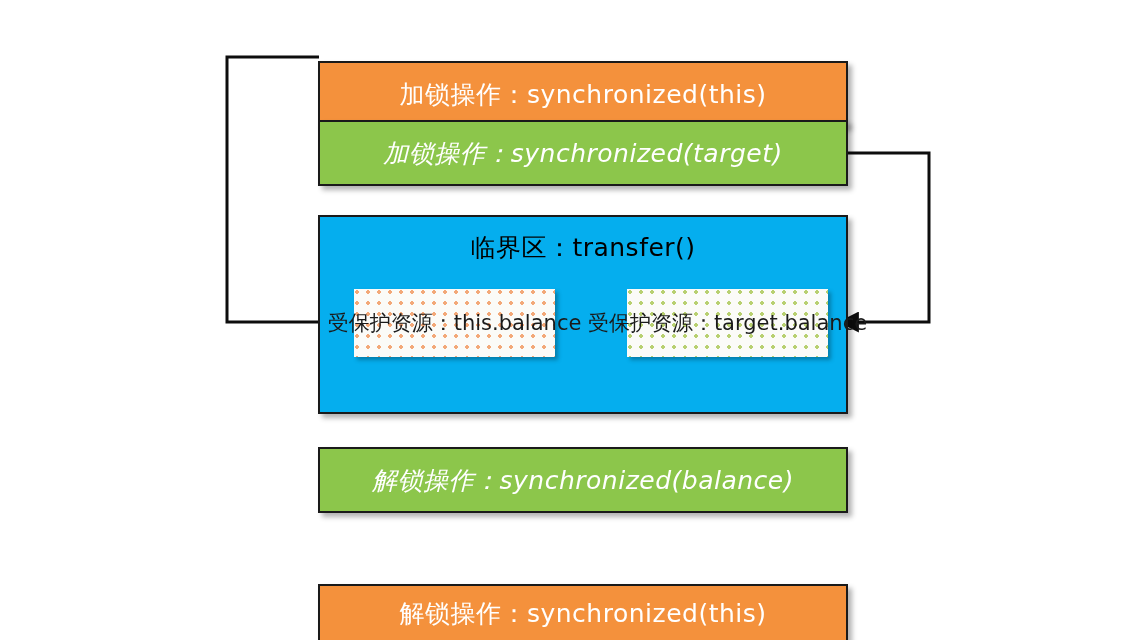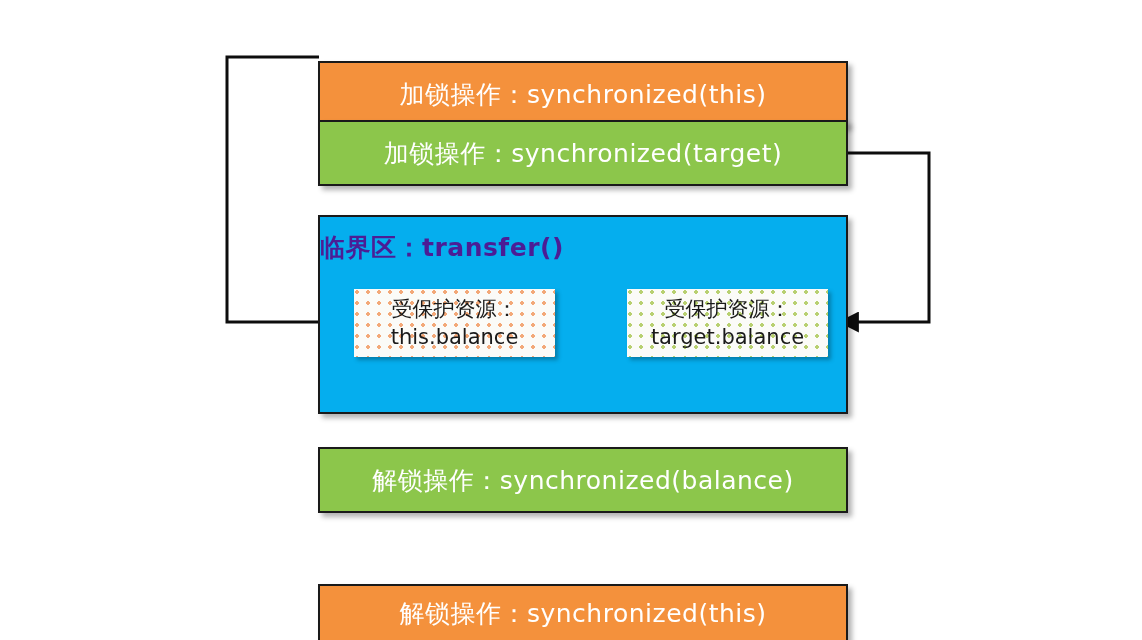--- a/index.html
+++ b/index.html
@@ -36,48 +36,48 @@
     box-shadow: 4px 4px 5px rgba(0,0,0,0.30);
     display: flex;
     align-items: center;
     justify-content: center;
     color: #ffffff;
     font-size: 25px;
     letter-spacing: 0.5px;
     white-space: nowrap;
   }
   .bar.orange { background: #f4913c; margin-top: 36px; }
-  .bar.green  { background: #8cc64b; }
+  .bar.green  { background: #8cc64b; font-style: italic; }
 
   
   #critical-section {
     position: absolute;
     box-sizing: border-box;
     border: 2px solid #1a1a1a;
     background: #05aeee;
     box-shadow: 4px 4px 5px rgba(0,0,0,0.30);
   }
   #critical-title {
     position: absolute;
     left: 0;
     right: 0;
     top: 14px;
-    color: #4c1d95;
+    text-align: center;
+    color: #000000;
     font-size: 25px;
     letter-spacing: 0.5px;
     white-space: nowrap;
-    font-weight: bold;
   }
 
   
   .resource {
     position: absolute;
     box-sizing: border-box;
     display: flex;
-    flex-direction: column;
+    flex-direction: row;
     align-items: center;
     justify-content: center;
     color: #1a1a1a;
     font-size: 21px;
     line-height: 1.35;
     white-space: nowrap;
     box-shadow: 3px 3px 4px rgba(0,0,0,0.28);
     background-color: #fbfbf8;
   }
   

